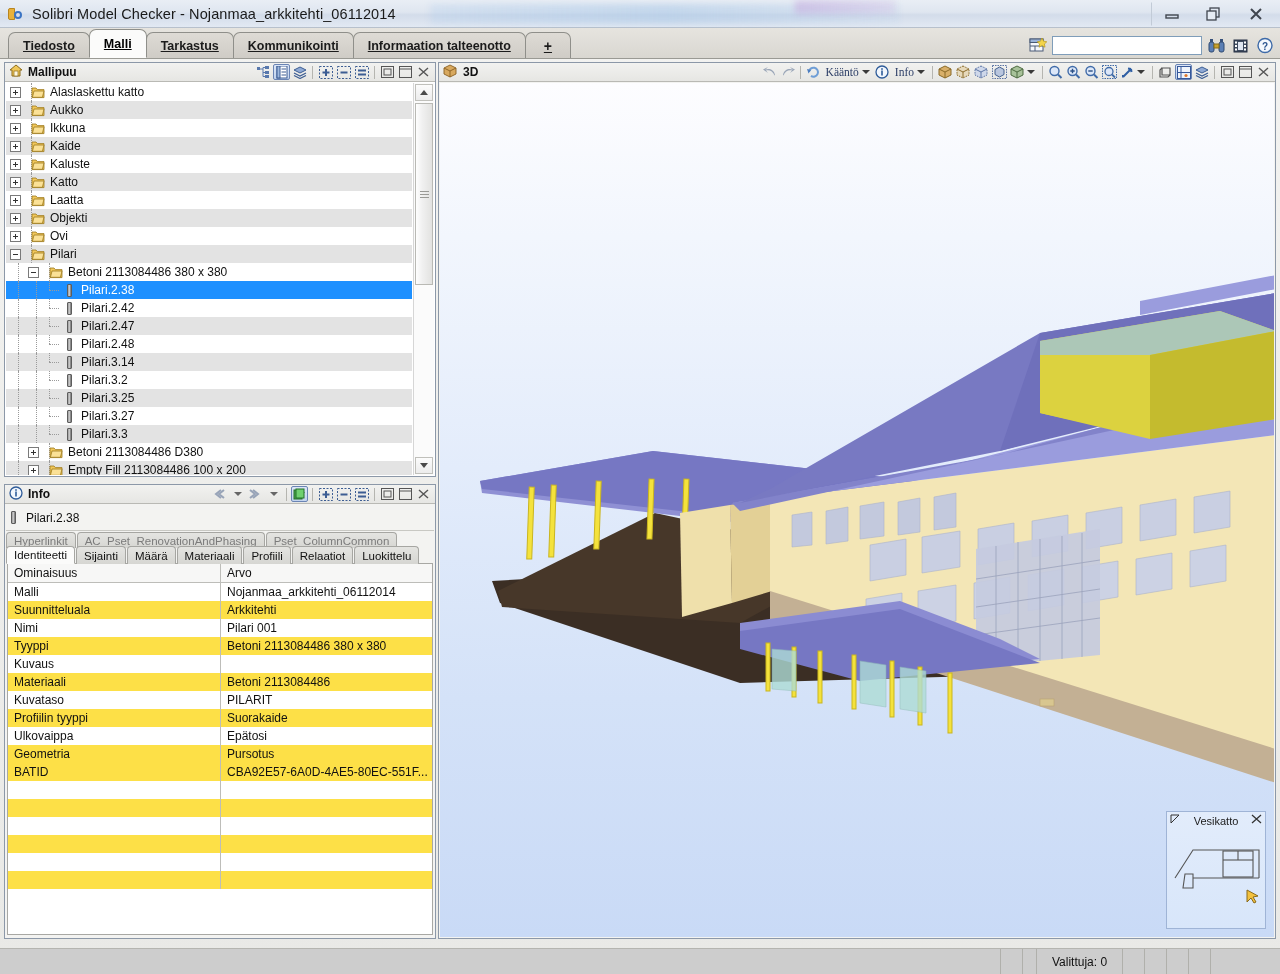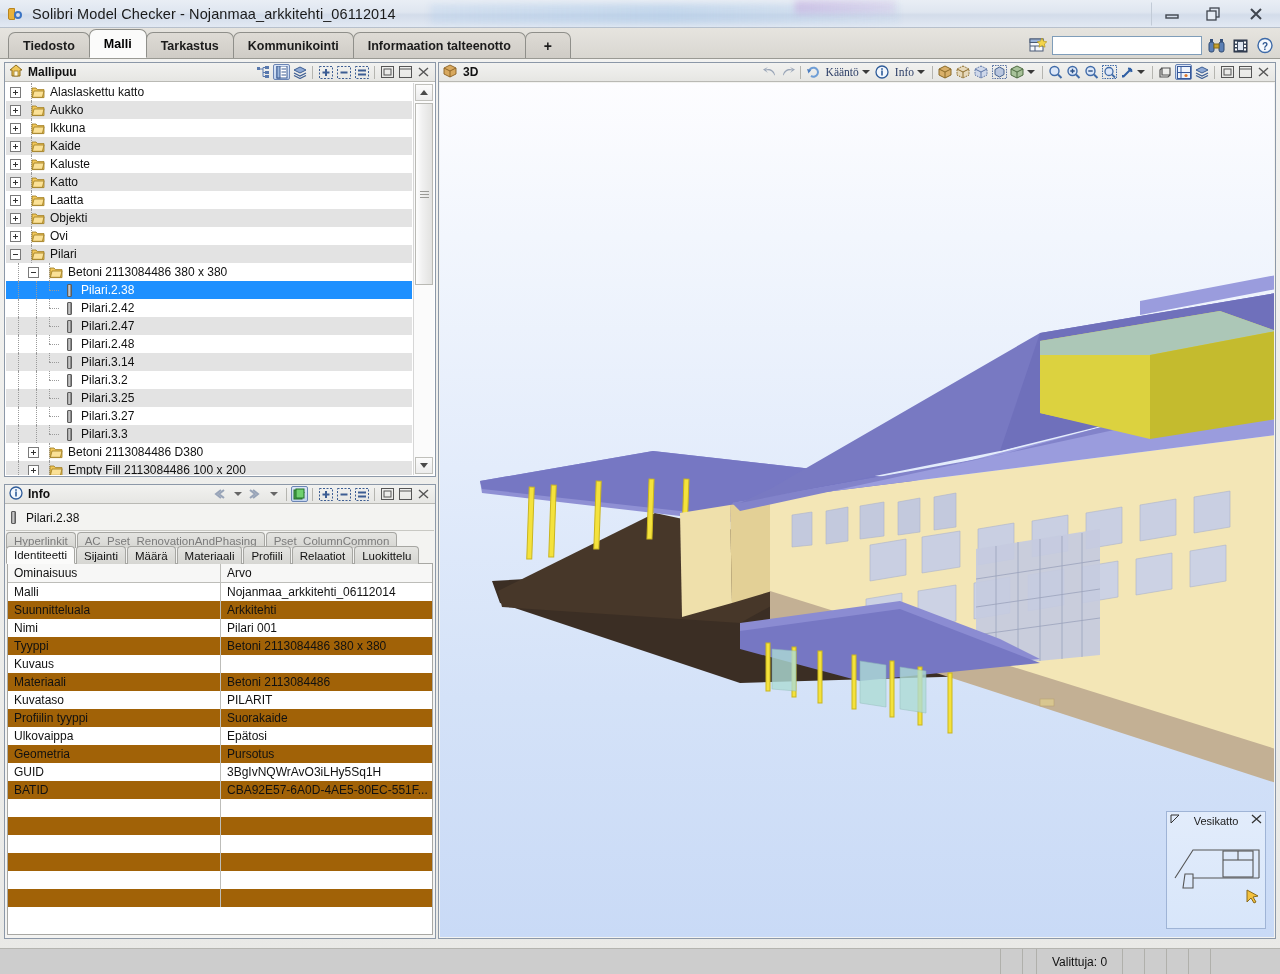--- a/index.html
+++ b/index.html
@@ -62,20 +62,21 @@
   .tab {
     height: 26px; padding: 0 14px; margin-right: -1px;
     display: flex; align-items: center; justify-content: center;
     font-weight: bold; font-size: 12.5px; color: #1b1b1b;
     background: linear-gradient(#dedbd5, #cfccc6);
     border: 1px solid #8f8f8a;
     border-bottom: none;
     border-radius: 7px 7px 0 0;
     position: relative; z-index: 1;
     white-space: nowrap;
+    text-decoration: underline;
   }
   .tab:first-child { margin-left: 8px; }
   .tab.active {
     background: #fbfbfa; height: 29px; z-index: 3; color: #000;
     border-bottom: 1px solid #fbfbfa;
   }
   .tab.plus { padding: 0 18px; font-size: 14px; }
   .tabbar-right {
     position: absolute; right: 6px; bottom: 3px; display: flex; align-items: center; gap: 5px;
   }
@@ -190,21 +191,21 @@
     position: absolute; left: 2px; right: 2px; top: 78px; bottom: 3px;
     background: #fff; border: 1px solid #a8a8a4; overflow: hidden;
   }
   .pt-head { display: flex; height: 19px; background: #f7f7f6; border-bottom: 1px solid #bdbdb9; }
   .pt-head div {
     font-size: 12px; color: #111; display:flex; align-items:center; padding-left: 6px;
   }
   .pt-c1 { width: 213px; border-right: 1px solid #bdbdb9; }
   .pt-c2 { flex: 1; }
   .pt-row { display: flex; height: 18px; }
-  .pt-row.alt { background: #a16207; }
+  .pt-row.alt { background: #fde047; }
   .pt-row div {
     font-size: 12px; color: #111; display:flex; align-items:center; padding-left: 6px;
     overflow: hidden; white-space: nowrap;
   }
 
   
   #view3d-panel { left: 438px; top: 62px; width: 838px; height: 877px; }
   .v3d-body {
     position: absolute; left: 1px; top: 20px; right: 1px; bottom: 1px;
     background: linear-gradient(#fdfdff 0%, #f2f6fd 18%, #e3ecfb 45%, #d4e2f8 72%, #c9daf6 100%);
@@ -749,24 +750,20 @@
             <div class="pt-c1">Profiilin tyyppi</div>
             <div class="pt-c2">Suorakaide</div>
           </div>
           <div class="pt-row">
             <div class="pt-c1">Ulkovaippa</div>
             <div class="pt-c2">Epätosi</div>
           </div>
           <div class="pt-row alt">
             <div class="pt-c1">Geometria</div>
             <div class="pt-c2">Pursotus</div>
-          </div>
-          <div class="pt-row">
-            <div class="pt-c1">GUID</div>
-            <div class="pt-c2">3BgIvNQWrAvO3iLHy5Sq1H</div>
           </div>
           <div class="pt-row alt">
             <div class="pt-c1">BATID</div>
             <div class="pt-c2">CBA92E57-6A0D-4AE5-80EC-551F...</div>
           </div>
           <div class="pt-row">
             <div class="pt-c1"></div>
             <div class="pt-c2"></div>
           </div>
           <div class="pt-row alt">

